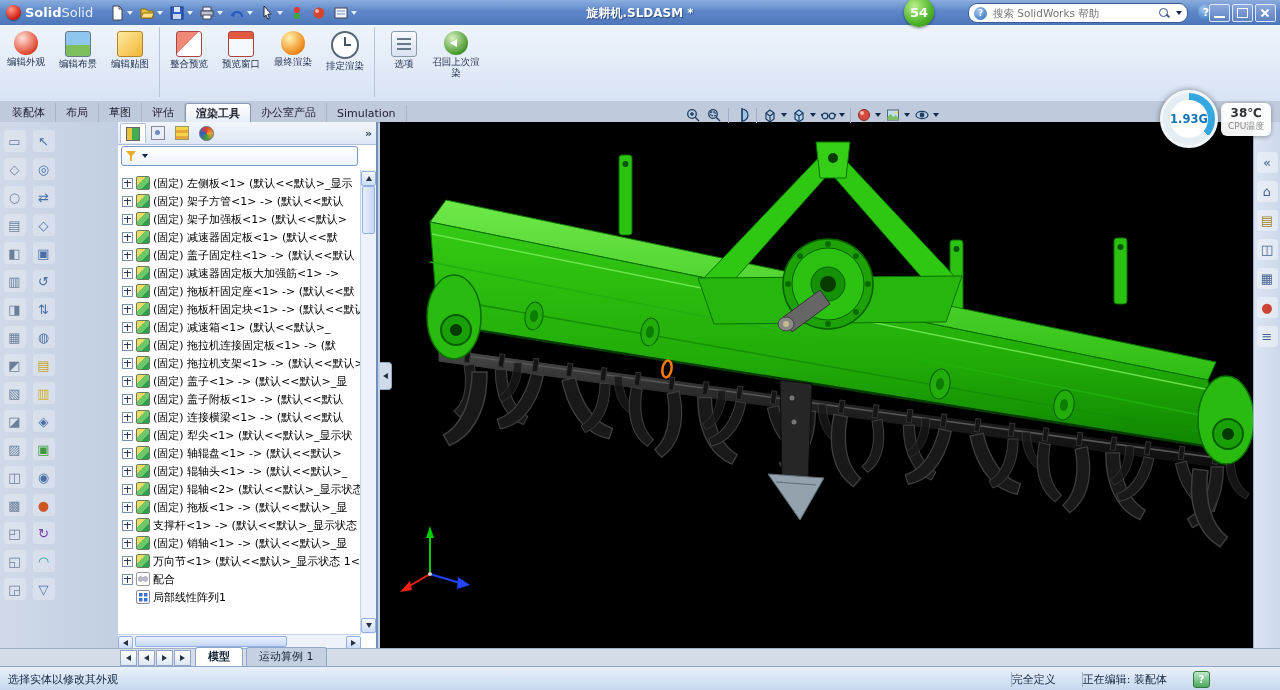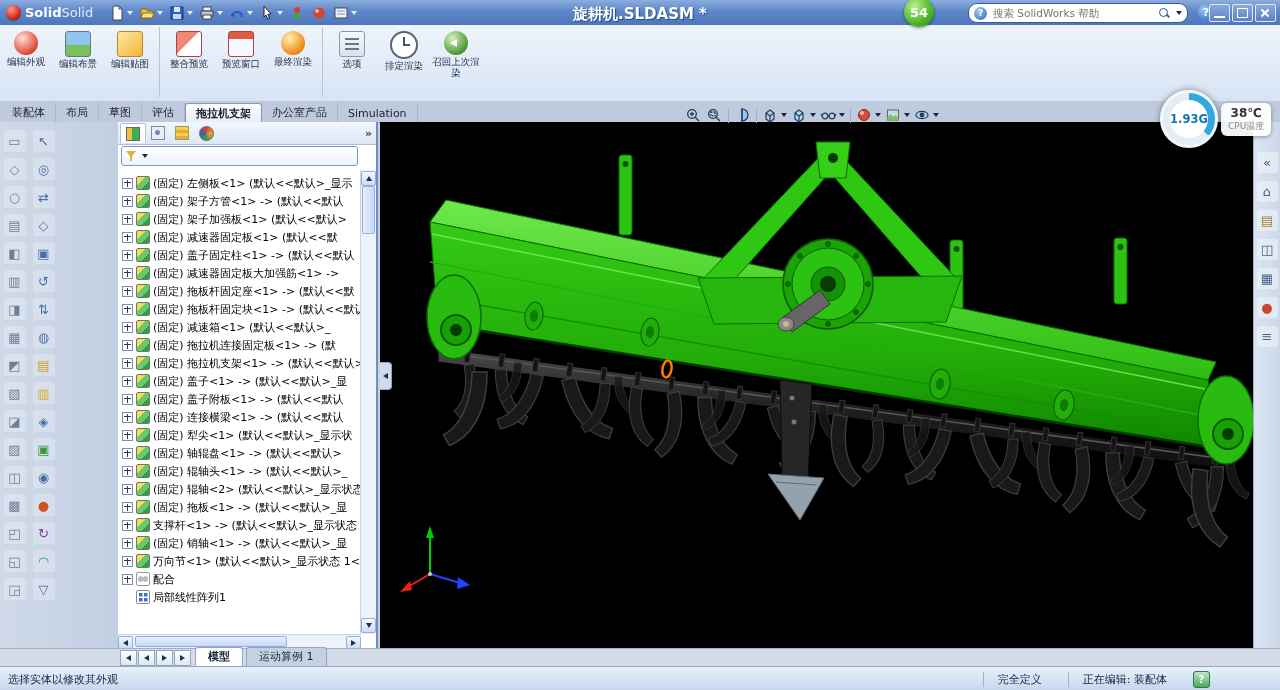--- a/index.html
+++ b/index.html
@@ -14,21 +14,21 @@
   .sw-ball{width:15px;height:15px;border-radius:50%;margin:0 4px 0 6px;
     background:radial-gradient(circle at 35% 30%,#ff9a8a,#d42313 65%,#8a1005);box-shadow:0 1px 1px rgba(0,0,0,.4);}
   .logo-bold{color:#fff;font-weight:bold;font-size:13px;}
   .logo-light{color:#e4ecfb;font-size:13px;margin-right:14px;}
   .tb-tools{display:flex;align-items:center;gap:2px;}
   .tb-btn{display:flex;align-items:center;padding:1px 2px;border-radius:2px;}
   .tb-btn svg{display:block;}
   .caret{width:0;height:0;border-left:3px solid transparent;border-right:3px solid transparent;border-top:4px solid #14284a;margin-left:2px;}
   .caret.lt{border-top-color:#e8eefc;}
   .tb-title{position:absolute;left:50%;transform:translateX(-50%);top:5px;color:#fff;
-    font-size:15px;font-weight:bold;text-shadow:1px 1px 1px #2a4a80;white-space:nowrap;}
+    font-size:12px;font-weight:bold;text-shadow:1px 1px 1px #2a4a80;white-space:nowrap;}
   .badge54{position:absolute;left:904px;top:-3px;width:30px;height:30px;border-radius:50%;z-index:60;
     background:radial-gradient(circle at 35% 30%,#b8f08a,#4db428 60%,#2e8a12);color:#fff;font-weight:bold;
     font-size:13px;display:flex;align-items:center;justify-content:center;box-shadow:0 1px 3px rgba(0,0,0,.5);}
   .tb-search{position:absolute;right:92px;top:3px;width:208px;height:18px;background:#fff;border-radius:9px;
     border:1px solid #3a5c96;display:flex;align-items:center;padding:0 5px;gap:4px;}
   .q-bubble{width:13px;height:13px;border-radius:50%;background:radial-gradient(circle at 35% 30%,#9ec6f0,#2a6ab8);
     color:#fff;font-size:9px;font-weight:bold;display:flex;align-items:center;justify-content:center;flex:0 0 13px;}
   .tb-search input{flex:1;border:none;outline:none;font-size:10.5px;color:#444;background:transparent;
     font-family:"DejaVu Sans","Liberation Sans",sans-serif;}
   .mag{width:12px;height:12px;position:relative;flex:0 0 12px;}
@@ -164,21 +164,21 @@
   .btab{padding:1px 12px 2px;font-size:11px;color:#123;border:1px solid #8fa6c6;border-bottom:none;
     background:#c5d1e2;margin-left:3px;border-radius:3px 3px 0 0;}
   .btab.active{background:#fff;font-weight:bold;}
 
   
   #statusbar{position:absolute;left:0;top:666px;width:1280px;height:24px;
     background:linear-gradient(#e8f0fa,#c6d6ee);border-top:1px solid #8fa6c6;
     display:flex;align-items:center;font-size:11px;color:#13243f;}
   .sb-msg{margin-left:8px;}
   .sb-right{marg in:0;display:flex;align-items:center;margin-left:auto;margin-right:70px;gap:26px;}
-  .sb-item{border-left:1px solid #9fb0c8;padding-left:14px;}
+  .sb-item{border-left:1px solid #9fb0c8;}
   .sb-help{width:15px;height:15px;border-radius:3px;background:linear-gradient(#bfe8c8,#4aa85e);
     border:1px solid #2e7a40;color:#fff;font-size:10px;font-weight:bold;display:flex;align-items:center;justify-content:center;}
 </style>
 </head>
 <body>
 
 <div id="app">
 
   <div id="titlebar">
     <span class="sw-ball"></span>
@@ -287,41 +287,41 @@
       <div class="rlb">整合预览</div>
     </div>
       <div class="rbtn" data-icon="preview-window">
       <div class="ric"></div>
       <div class="rlb">预览窗口</div>
     </div>
       <div class="rbtn" data-icon="render">
       <div class="ric"></div>
       <div class="rlb">最终渲染</div>
     </div>
+      <div class="rbtn" data-icon="schedule">
+      <div class="ric"></div>
+      <div class="rlb">排定渲染</div>
+    </div>
       <div class="rbtn sep" data-icon="options">
       <div class="ric"></div>
       <div class="rlb">选项</div>
-    </div>
-      <div class="rbtn" data-icon="schedule">
-      <div class="ric"></div>
-      <div class="rlb">排定渲染</div>
     </div>
       <div class="rbtn" data-icon="recall">
       <div class="ric"></div>
       <div class="rlb">召回上次渲染</div>
     </div>
     </div>
 
   <div id="tabrow">
 
   <div class="tab">装配体</div>
       <div class="tab">布局</div>
       <div class="tab">草图</div>
       <div class="tab">评估</div>
-      <div class="tab active">拖拉机支架</div>
+      <div class="tab active">渲染工具</div>
       <div class="tab">办公室产品</div>
       <div class="tab">Simulation</div>
     </div>
 
   <div id="headsup">
     <span class="hud-btn">
       <svg width="17" height="16" fill="none" stroke="#1b3e66" stroke-width="1.3">
           <circle cx="7" cy="7" r="4.3"></circle>
           <path d="M10.2 10.2L14 14"></path>
           <path d="M5 7h4M7 5v4"></path>

